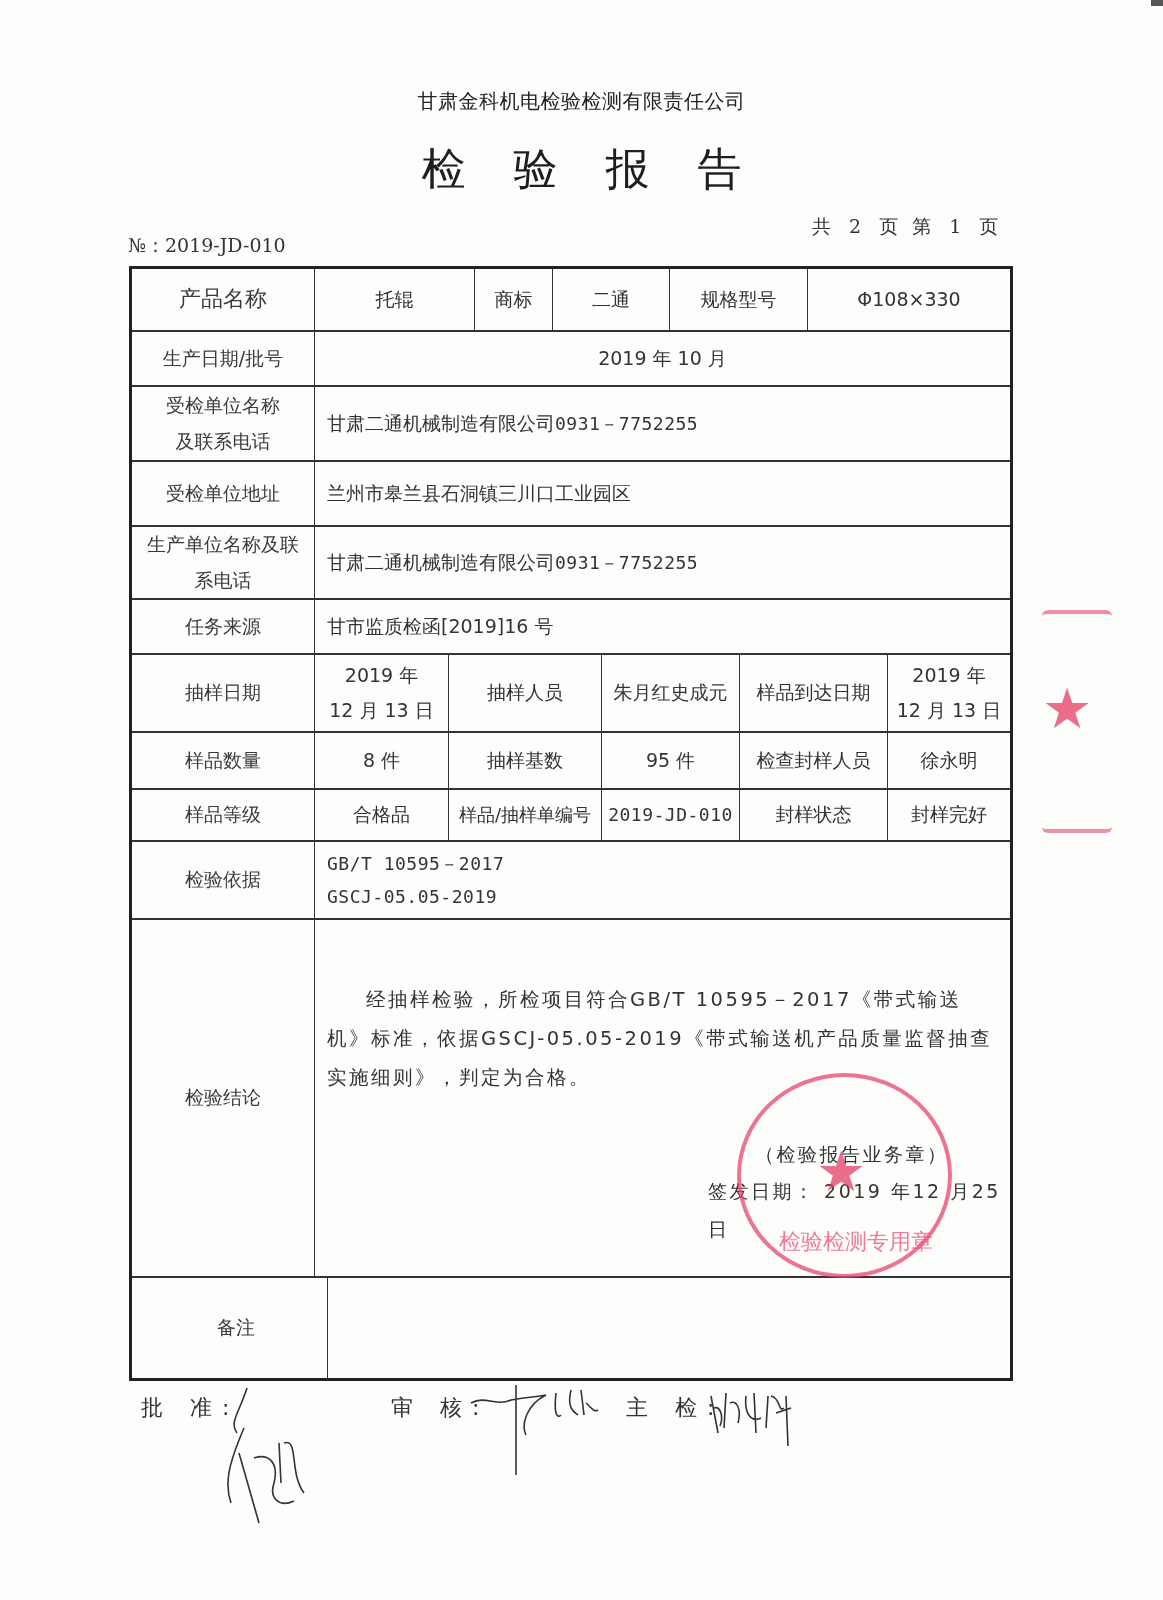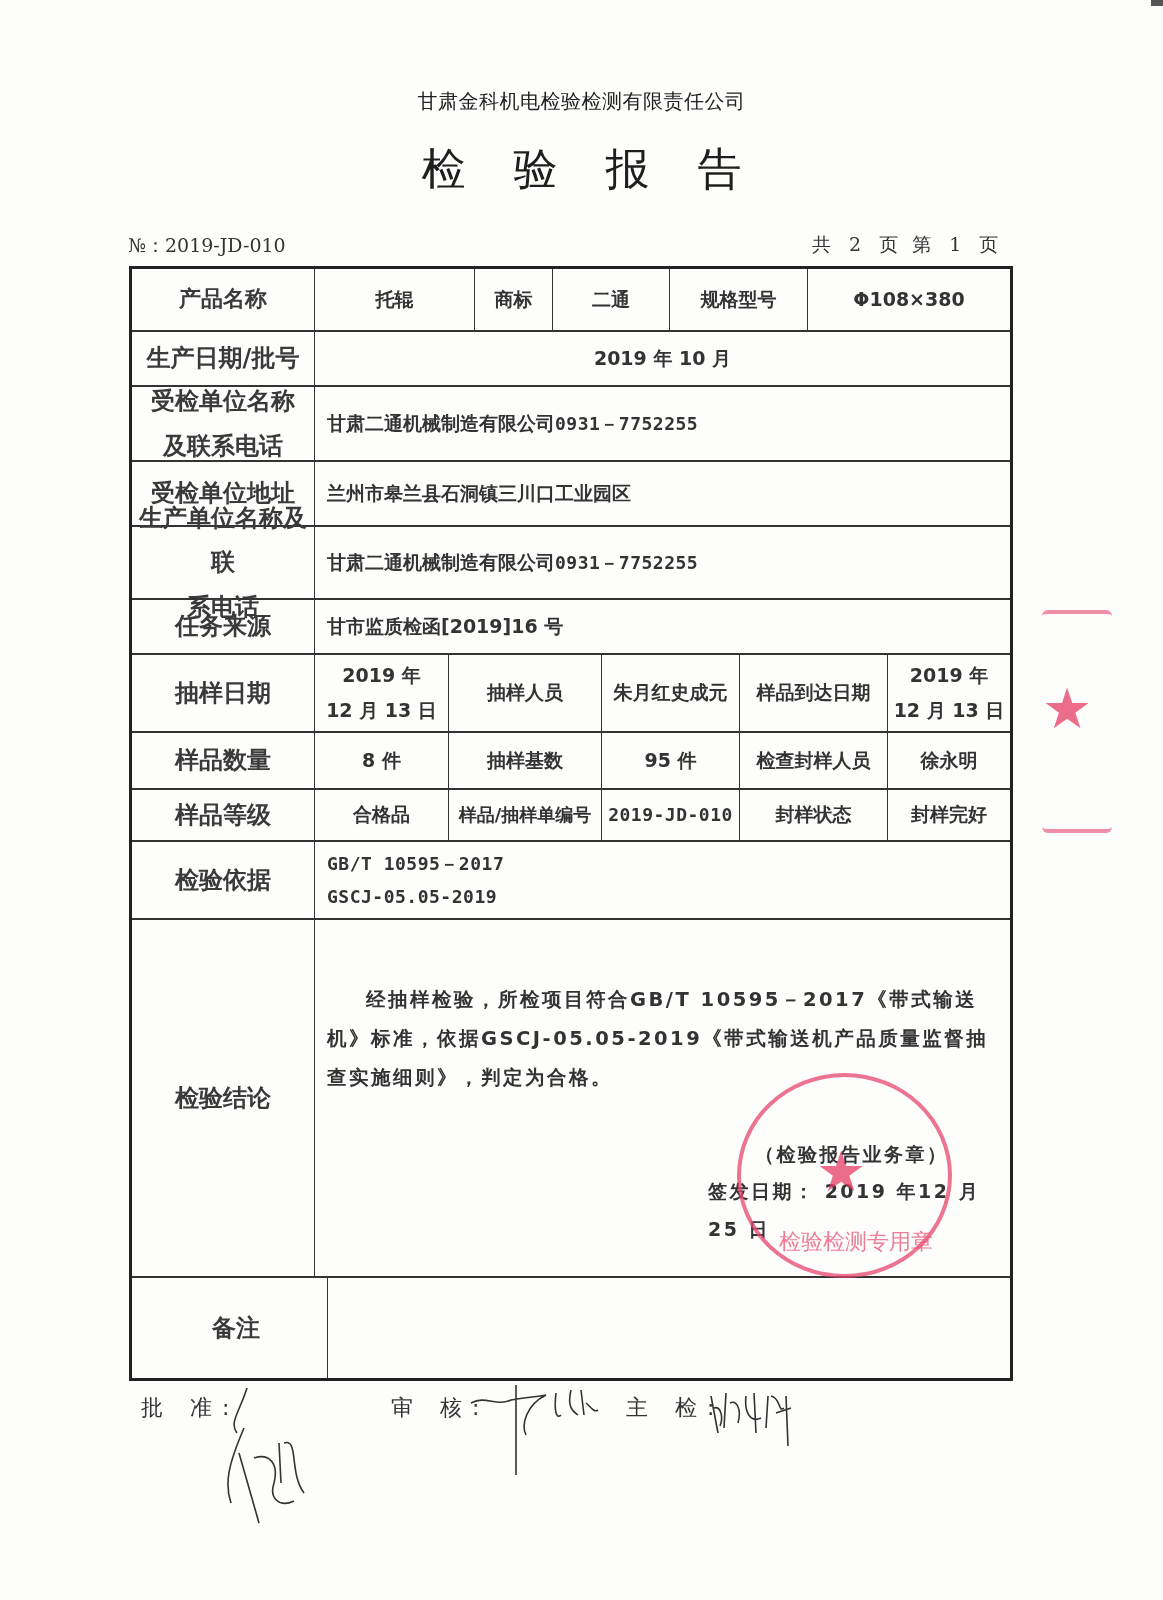--- a/index.html
+++ b/index.html
@@ -4,30 +4,30 @@
 <style>
   html, body { margin:0; padding:0; }
   body {
     width:1163px; height:1600px; background:#fdfdfc; position:relative; overflow:hidden;
     font-family:"DejaVu Serif","Liberation Serif",serif; color:#2a2a2a;
   }
   .scanbar { position:absolute; right:0; top:0; width:12px; height:6px; background:#555; }
   .company { position:absolute; top:88px; left:0; width:1163px; text-align:center; font-size:20px; font-family:"DejaVu Sans","Liberation Sans",sans-serif; letter-spacing:0.5px; color:#222; }
   .title { position:absolute; top:140px; left:0; width:1163px; text-align:center; font-size:44px; letter-spacing:48px; text-indent:48px; color:#1e1e1e; }
   .reportno { position:absolute; top:233px; left:128px; font-size:19px; color:#333; }
-  .pageinfo { position:absolute; top:232px; left:812px; font-size:19px; color:#333; word-spacing:12px; }
+  .pageinfo { position:absolute; top:214px; left:812px; font-size:19px; color:#333; word-spacing:12px; }
   .pageinfo span { margin-right:14px; }
 
   .tbl { position:absolute; left:129px; top:266px; width:884px; border:3px solid #222; box-sizing:border-box; }
   .row { display:flex; border-bottom:2px solid #333; box-sizing:border-box; }
   .row:last-child { border-bottom:none;padding-left:13px; }
-  .cell { border-right:1.5px solid #333; display:flex; align-items:center; justify-content:center; text-align:center; font-size:19px; line-height:1.85; box-sizing:border-box; color:#333; font-family:"DejaVu Sans","Liberation Sans",sans-serif;font-weight:bold; }
+  .cell { border-right:1.5px solid #333; display:flex; align-items:center; justify-content:center; text-align:center; font-size:19px; line-height:1.85; box-sizing:border-box; color:#333; font-family:"DejaVu Sans","Liberation Sans",sans-serif; }
   .cell:last-child { border-right:none; }
   .cell.left { justify-content:flex-start; text-align:left; padding-left:12px; }
-  .cell.lbl { width:183px; flex:none; font-size:24px; color:#3a3a3a; }
+  .cell.lbl { width:183px; flex:none; font-size:19px; color:#3a3a3a; }
   .cell.big { font-size:22px; }
   .grow { flex:1; }
   .mono { font-family:"DejaVu Sans Mono","Liberation Mono",monospace; font-size:18px; letter-spacing:0.5px; }
   .between { justify-content:space-between; padding-right:60px; }
   .conclusion { padding:60px 9px 0 12px; font-size:19.5px; line-height:2.0; letter-spacing:2.5px; align-items:center; justify-content:flex-start; text-align:left; position:relative; flex-direction:column; }
   .conclusion p { margin:0; text-indent:2em; }
   .seal-label { position:absolute; left:440px; top:215px; font-size:19px; color:#333; }
   .issue-date { position:absolute; left:393px; top:252px; font-size:19px; color:#333; }
 
   .seal { position:absolute; border:4px solid rgba(230,70,110,0.75); border-radius:50%; box-sizing:border-box; }
@@ -56,21 +56,21 @@
 </div>
 
 <div class="tbl">
 
   <div class="row" style="height:63px">
     <div class="cell lbl big">产品名称</div>
     <div class="cell" style="width:160px">托辊</div>
     <div class="cell" style="width:78px">商标</div>
     <div class="cell" style="width:117px">二通</div>
     <div class="cell" style="width:138px">规格型号</div>
-    <div class="cell grow">Φ108×380</div>
+    <div class="cell grow">Φ108×330</div>
   </div>
 
   <div class="row" style="height:55px">
     <div class="cell lbl">生产日期/批号</div>
     <div class="cell grow">2019 年 10 月</div>
   </div>
 
   <div class="row" style="height:75px">
     <div class="cell lbl" style="flex-direction:column">
       <span>受检单位名称</span>

